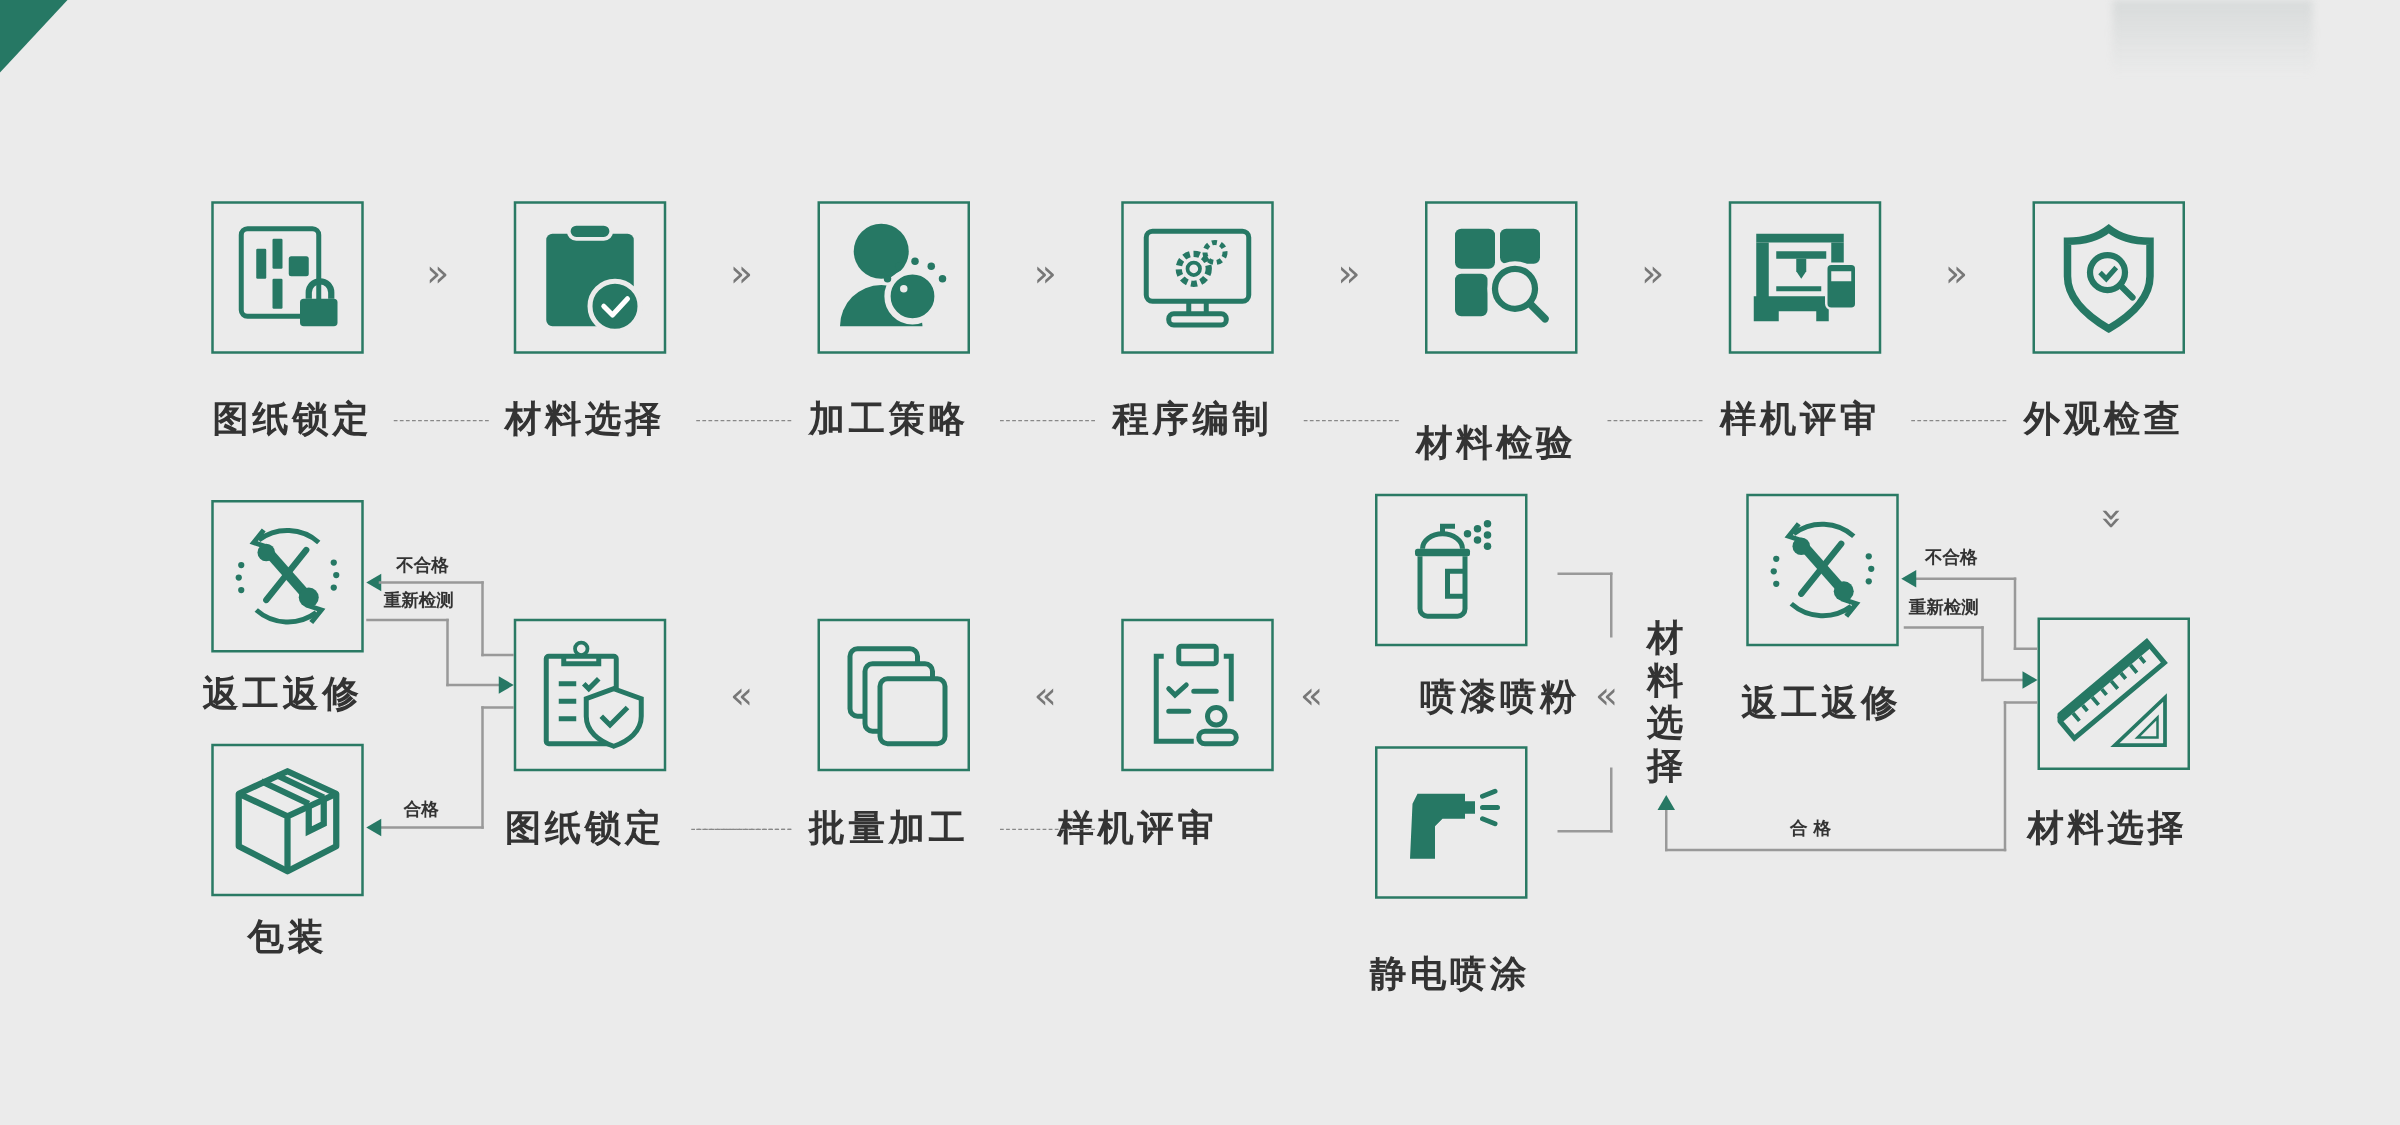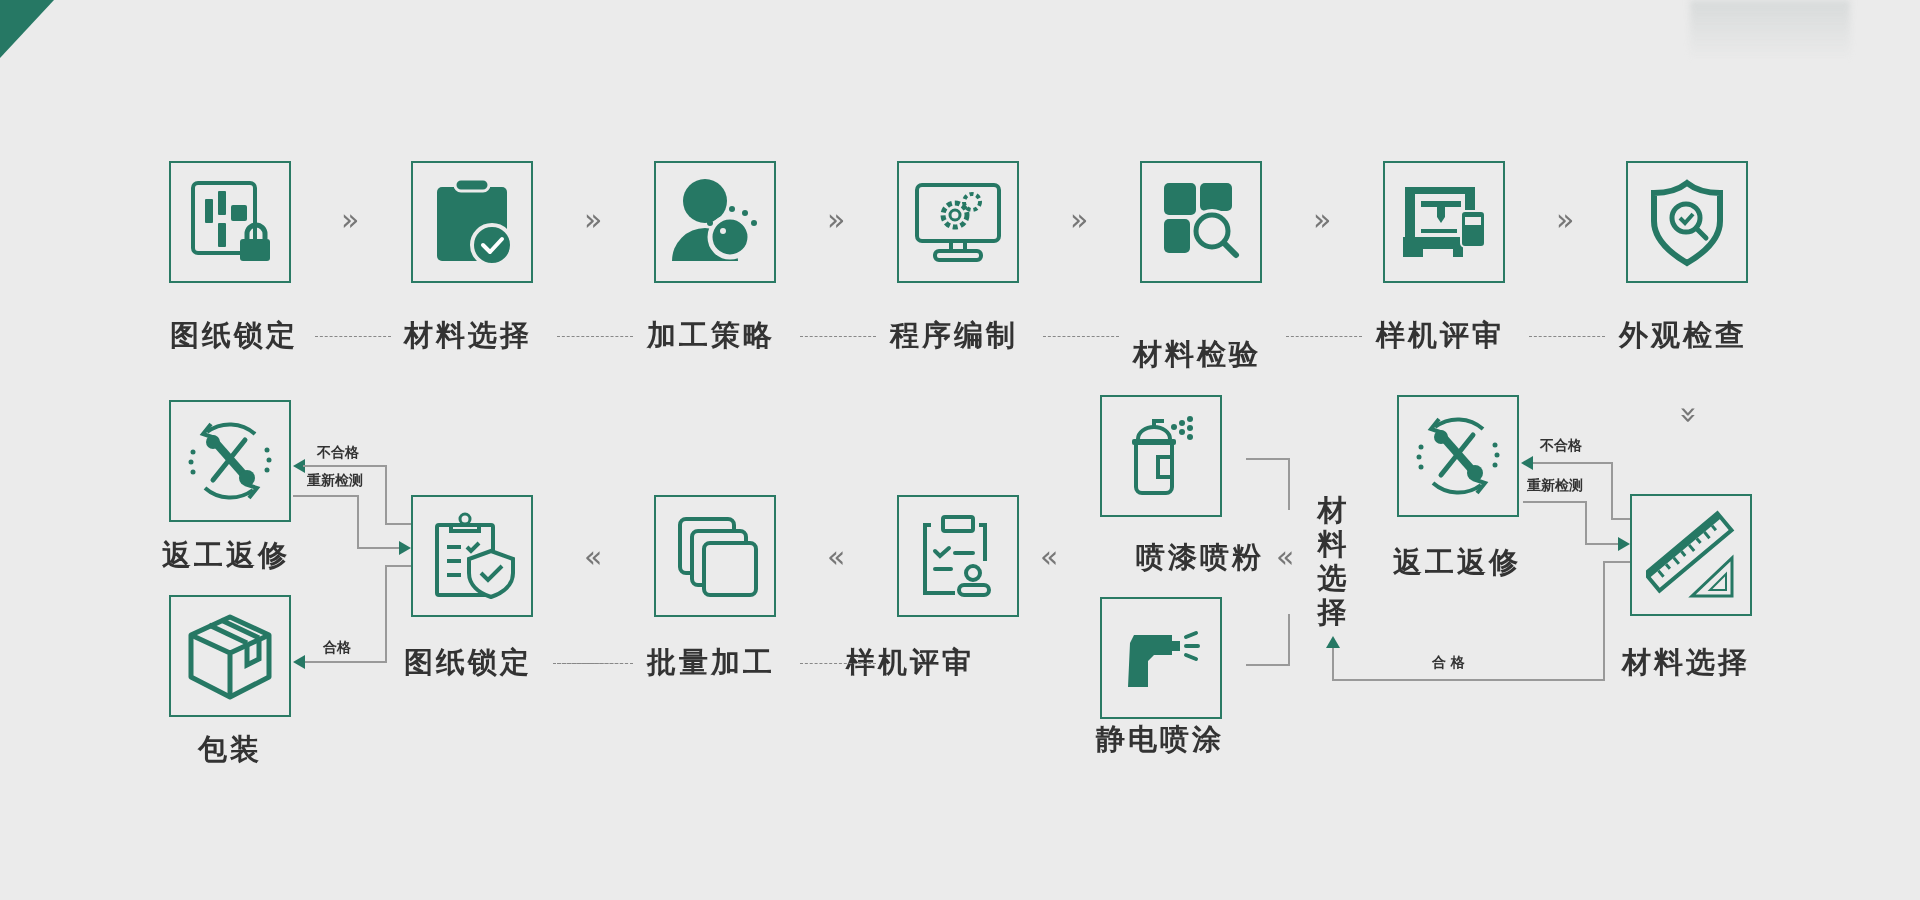--- a/index.html
+++ b/index.html
@@ -202,21 +202,21 @@
 </div>
 <div class="label" style="left:1096px;top:538px;margin-left:40px;">喷漆喷粉</div>
 
 <div class="box" style="left:1100px;top:597px;">
   <svg viewBox="0 0 90 90">
     <path d="M14 30 l4 -8 h38 v20 h-18 l-6 6 v26 h-20 z" fill="#267864"></path>
     <rect x="56" y="28" width="8" height="10" fill="#267864"></rect>
     <path d="M70 24 l10 -4 M70 33 h12 M70 42 l10 4" stroke="#267864" stroke-width="4" stroke-linecap="round"></path>
   </svg>
 </div>
-<div class="label" style="left:1096px;top:720px;font-family:Liberation Mono, monospace;">静电喷涂</div>
+<div class="label" style="left:1096px;top:760px;font-family:Liberation Mono, monospace;">静电喷涂</div>
 
 <div class="box" style="left:897px;top:495px;">
   <svg viewBox="0 0 90 90">
     <path d="M18 14 h-6 v68 h30 M66 14 h6 v36" fill="none" stroke="#267864" stroke-width="4"></path>
     <rect x="30" y="6" width="30" height="14" rx="2" fill="none" stroke="#267864" stroke-width="4"></rect>
     <path d="M22 40 l5 5 l9 -8 M42 42 h18 M22 58 h16" stroke="#267864" stroke-width="4" fill="none" stroke-linecap="round"></path>
     <circle cx="60" cy="62" r="7" fill="none" stroke="#267864" stroke-width="4"></circle>
     <rect x="46" y="74" width="30" height="10" rx="5" fill="none" stroke="#267864" stroke-width="4"></rect>
   </svg>
 </div>

